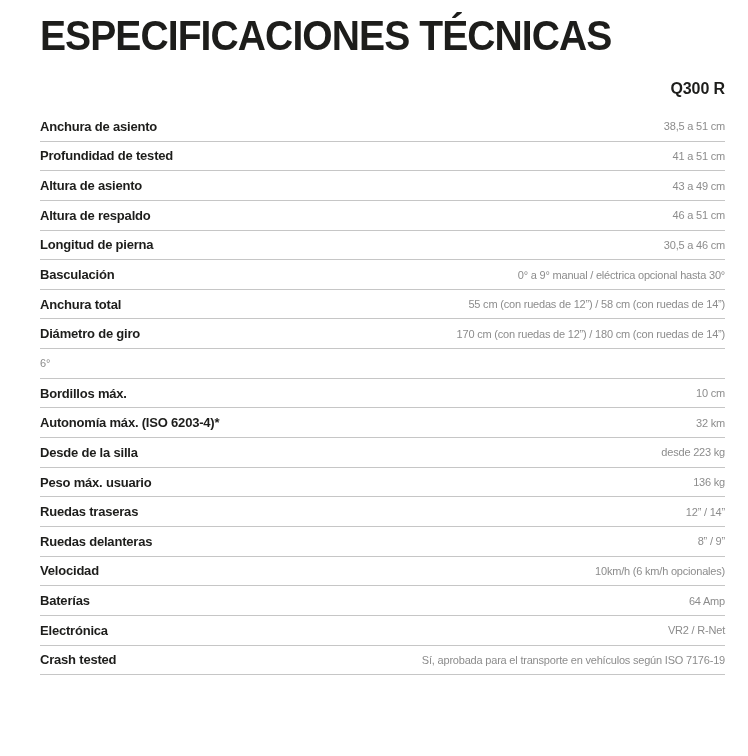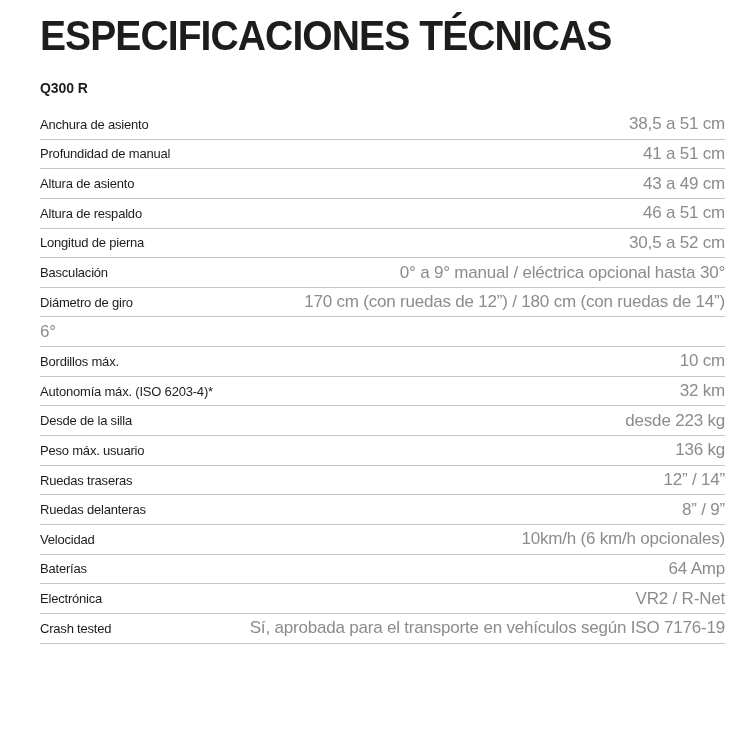--- a/index.html
+++ b/index.html
@@ -29,48 +29,48 @@
     transform: scaleX(0.93);
     transform-origin: left top;
   }
   .table-wrap {
     position: absolute;
     left: 40px;
     right: 23px;
     top: 80px;
   }
   .col-header {
-    text-align: left;
-    font-size: 14px;
+    text-align: right;
+    font-size: 16px;
     font-weight: bold;
     color: #1d1d1b;
     padding-bottom: 14px;
     letter-spacing: -0.1px;
   }
   .spec-table {
     width: 100%;
   }
   .row {
     display: flex;
     align-items: center;
     justify-content: space-between;
     height: 28.65px;
     border-bottom: 1px solid #c6c6c6;
     background: linear-gradient(to right, rgba(0,0,0,0) 0, rgba(0,0,0,0) 100%);
   }
   .row::after { content: none; }
   .row .label {
     font-size: 13px;
-    font-weight: normal;
+    font-weight: bold;
     color: #1d1d1b;
     letter-spacing: -0.2px;
     white-space: nowrap;
   }
   .row .value {
-    font-size: 17px;
+    font-size: 11px;
     font-weight: 400;
     color: #8c8c8c;
     letter-spacing: -0.2px;
     white-space: nowrap;
     text-align: right;
   }
 </style>
 </head>
 <body>
 
@@ -81,45 +81,49 @@
     <div class="col-header">Q300 R</div>
 
     <div class="spec-table">
 
         <div class="row">
           <span class="label">Anchura de asiento</span>
           <span class="value">38,5 a 51 cm</span>
         </div>
 
         <div class="row">
-          <span class="label">Profundidad de manual</span>
+          <span class="label">Profundidad de tested</span>
           <span class="value">41 a 51 cm</span>
         </div>
 
         <div class="row">
           <span class="label">Altura de asiento</span>
           <span class="value">43 a 49 cm</span>
         </div>
 
         <div class="row">
           <span class="label">Altura de respaldo</span>
           <span class="value">46 a 51 cm</span>
         </div>
 
         <div class="row">
           <span class="label">Longitud de pierna</span>
-          <span class="value">30,5 a 52 cm</span>
+          <span class="value">30,5 a 46 cm</span>
         </div>
 
         <div class="row">
           <span class="label">Basculación</span>
           <span class="value">0° a 9° manual / eléctrica opcional hasta 30°</span>
         </div>
 
 
+        <div class="row">
+          <span class="label">Anchura total</span>
+          <span class="value">55 cm (con ruedas de 12”) / 58 cm (con ruedas de 14”)</span>
+        </div>
 
 
         <div class="row">
           <span class="label">Diámetro de giro</span>
           <span class="value">170 cm (con ruedas de 12”) / 180 cm (con ruedas de 14”)</span>
         </div>
 
         <div class="row">
           <span class="value">6°</span>
         </div>

